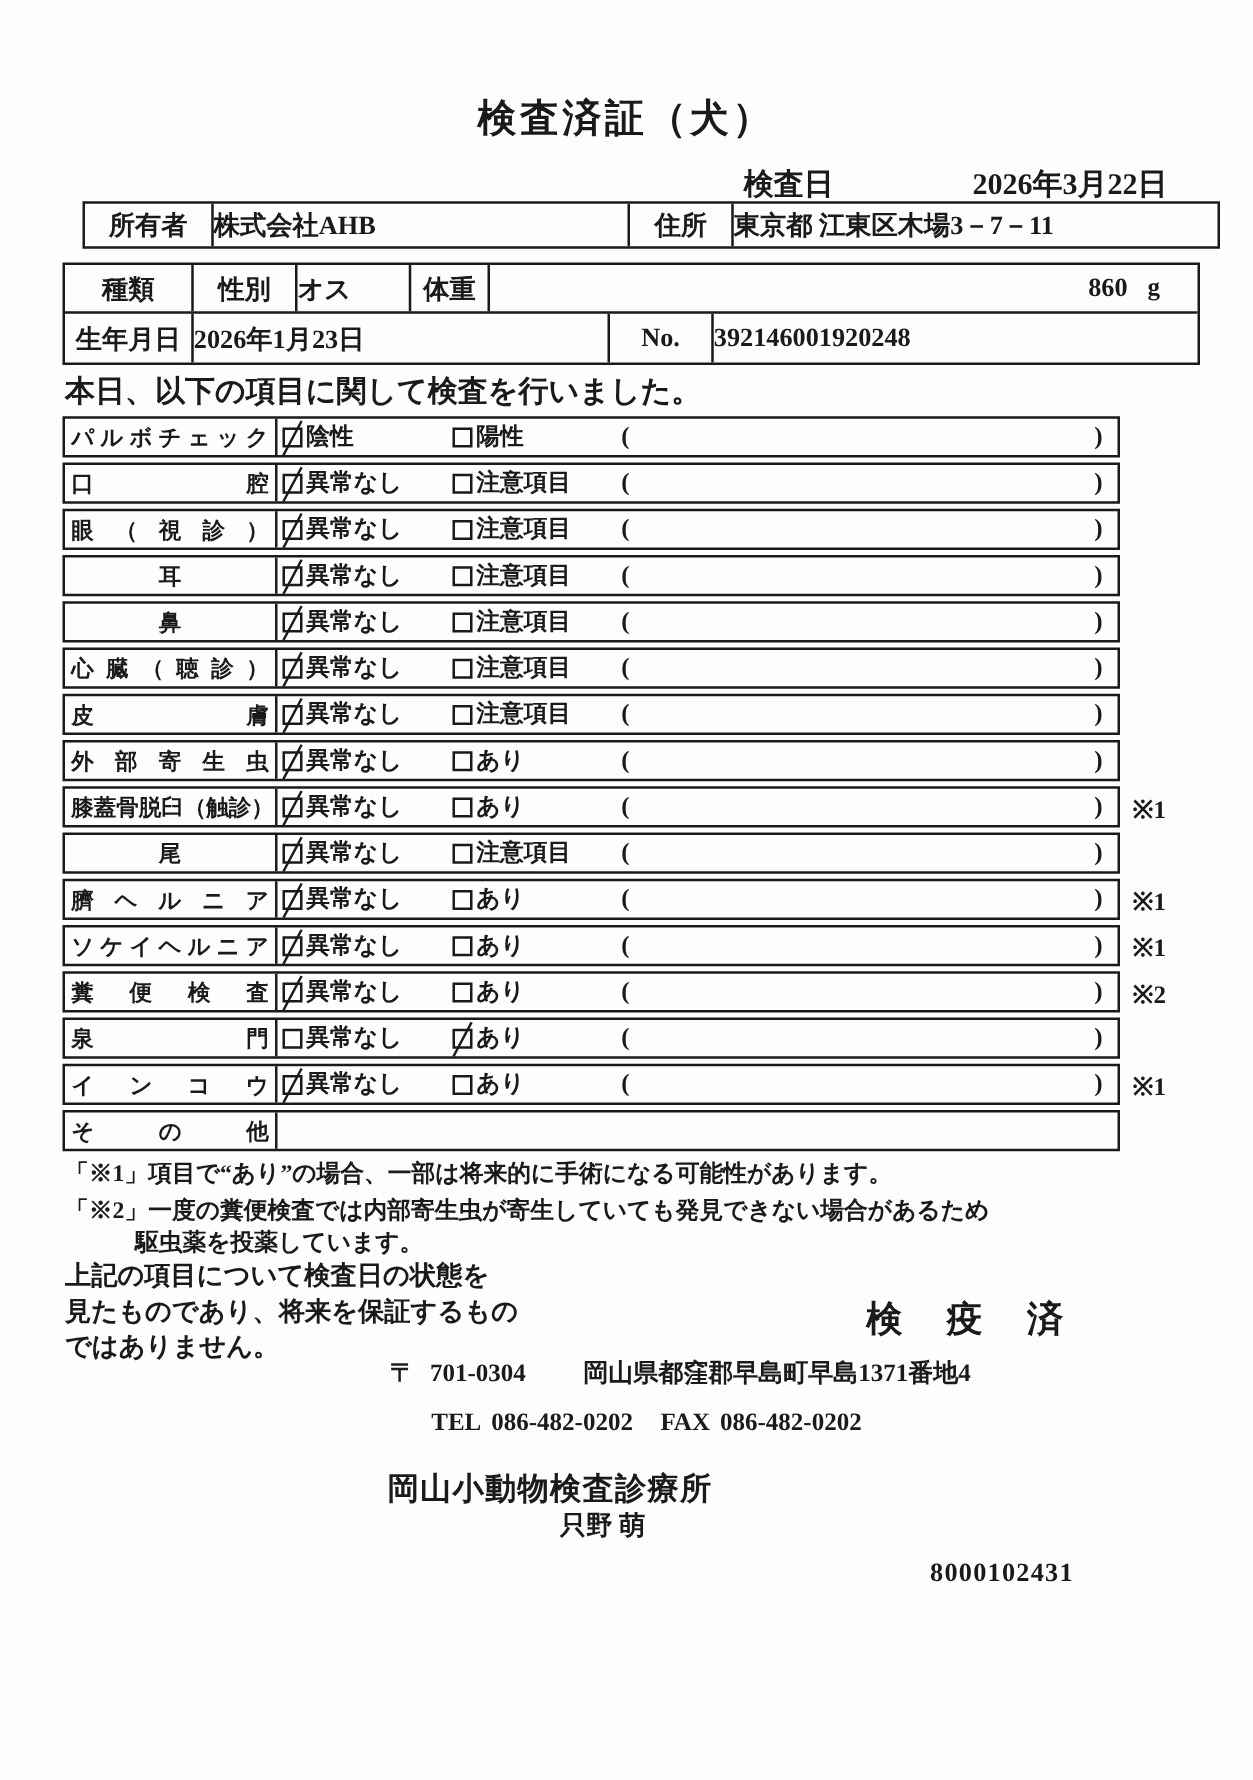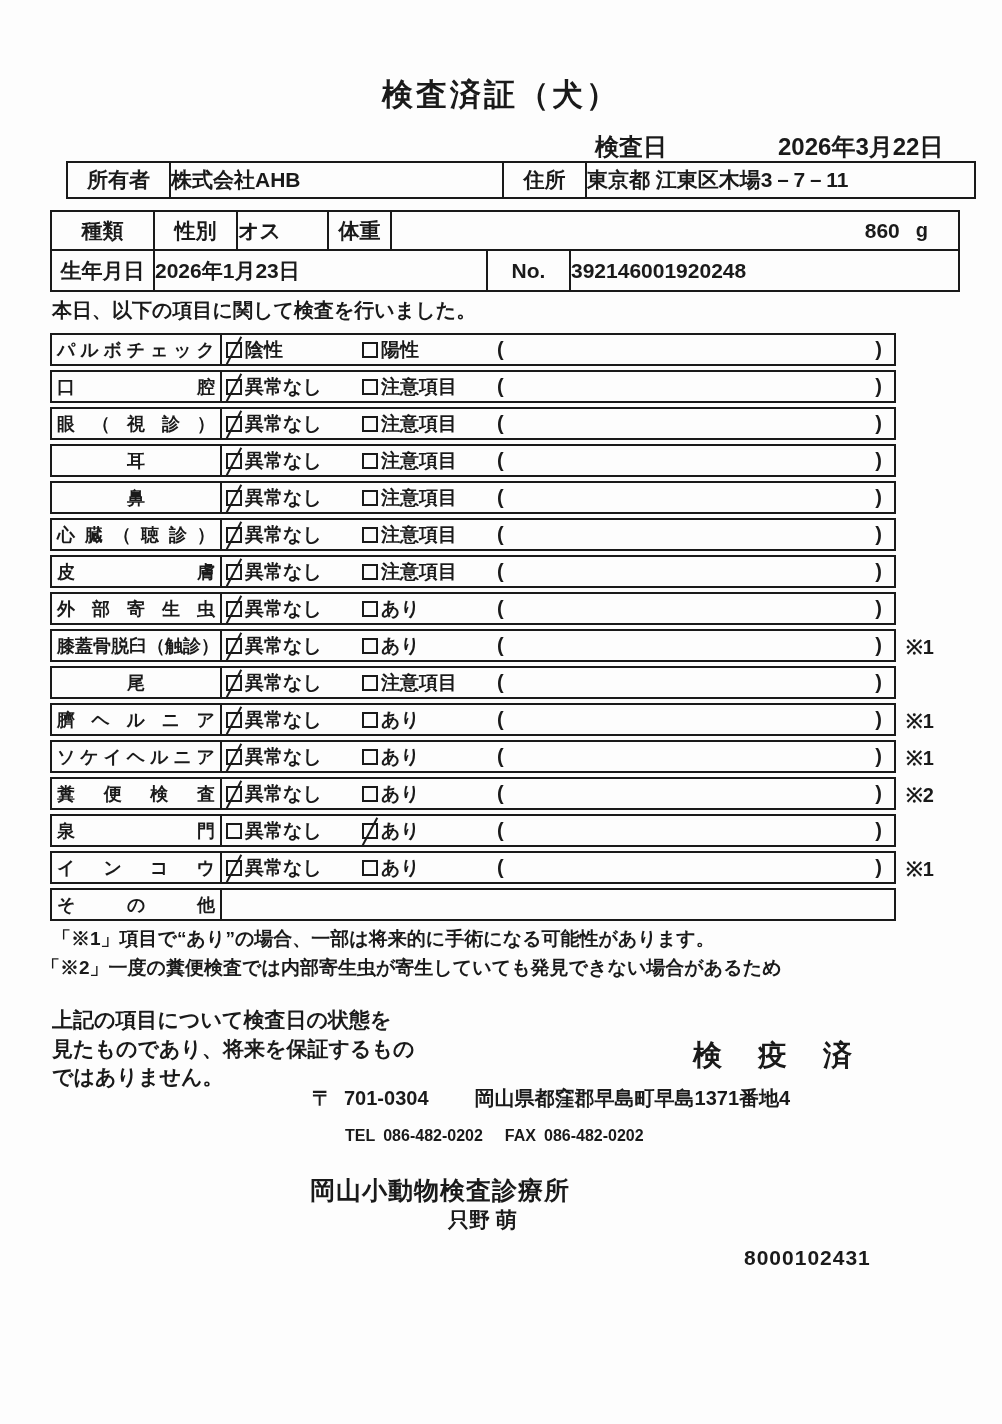--- a/index.html
+++ b/index.html
@@ -1,20 +1,20 @@
 <!DOCTYPE html>
 <html><head>
 <meta charset="utf-8">
 <style>
   * { margin:0; padding:0; box-sizing:border-box; }
   body { background:#ffffff; }
   .page {
     position:relative; width:1002px; height:1424px;
     background:#fdfdfd; color:#1a1a1a;
-    font-family:Liberation Sans, sans-serif;
+    font-family:Liberation Serif, serif;
     overflow:hidden;
   }
   .abs { position:absolute; }
 
   .title { top:74px; left:0; width:100%; text-align:center; font-size:31px; font-weight:700; letter-spacing:3px; }
   .insp-label { top:131px; left:562px; font-size:24px; font-weight:600;margin-left:33px; }
   .insp-date  { top:131px; left:778px; font-size:24px; font-weight:600; }
 
   
   .tableA { top:161px; left:66px; width:910px; height:38px; display:flex; border:2px solid #1a1a1a; }
@@ -23,51 +23,51 @@
   .tb-row.first { border-bottom:2px solid #1a1a1a; }
   .hcell { display:flex; align-items:center; font-size:21px; font-weight:600; height:100%; }
   .hcell.lab { justify-content:center; border-right:2px solid #1a1a1a; }
   .hcell.val { justify-content:flex-start; padding-left:0;text-align:right; }
   .w103{width:103px;} .w333{width:333px; border-right:2px solid #1a1a1a;}
   .w83{width:83px;} .w91{width:91px; border-right:2px solid #1a1a1a;}
   .w63{width:63px;} .grow{flex:1;}
   .weight-val { flex:1; display:flex; align-items:center; justify-content:flex-end; padding-right:30px; font-size:21px; font-weight:600;margin-left:39px; }
   .weight-unit { margin-left:16px; font-size:20px; }
 
-  .intro { top:297px; left:52px; font-size:20px; font-weight:600; }
+  .intro { top:297px; left:52px; font-size:24px; font-weight:600; }
 
   
   .exam-table { top:333px; left:50px; width:846px; }
   .exam-row { position:relative; display:flex; width:846px; height:33px; border:2px solid #1a1a1a; margin-bottom:4px; background:#fdfdfd; }
   .exam-label { width:170px; border-right:2px solid #1a1a1a; padding:0 5px; display:flex; align-items:center; justify-content:space-between; font-size:18px; font-weight:600; overflow:hidden; }
   .exam-label.single { justify-content:center; }
   .exam-content { flex:1; position:relative; }
   .cb { position:absolute; top:7px; width:16px; height:16px; border:2px solid #1a1a1a; }
   .cb1 { left:4px; } .cb2 { left:140px; }
   .cb.checked::after { content:""; position:absolute; left:5px; top:-9px; width:2px; height:31px; background:#1a1a1a; transform:rotate(28deg); }
   .opt { position:absolute; top:0; line-height:29px; font-size:19px; font-weight:600; white-space:nowrap; }
   .opt1 { left:23px; } .opt2 { left:159px; }
   .paren { position:absolute; top:0; line-height:29px; font-size:20px; font-weight:600; }
   .paren.open { left:275px; } .paren.close { right:12px; }
   .mark { position:absolute; left:854px; top:2px; font-size:20px; font-weight:600; white-space:nowrap; }
 
   .note1 { top:926px; left:52px; font-size:19px; font-weight:600; }
-  .note2 { top:955px; left:41px; font-size:19px; font-weight:600; }
+  .note2 { top:955px; left:52px; font-size:19px; font-weight:600; }
   .note2b{ top:981px; left:108px; font-size:19px; font-weight:600; }
 
   .disc1 { top:1006px; left:52px; font-size:21px; font-weight:700; }
   .disc2 { top:1035px; left:52px; font-size:21px; font-weight:700; }
   .disc3 { top:1063px; left:52px; font-size:21px; font-weight:700; }
 
   .stamp { top:1036px; left:693px; font-size:29px; font-weight:600; letter-spacing:14px; white-space:nowrap; }
 
   .postal { top:1085px; left:312px; font-size:20px; font-weight:600; white-space:nowrap; }
   .postal .code { margin-left:12px; }
   .postal .addr { margin-left:46px; }
-  .telline { top:1127px; left:345px; font-size:16px; font-weight:600; white-space:nowrap; }
+  .telline { top:1127px; left:345px; font-size:20px; font-weight:600; white-space:nowrap; }
   .telline .gap { margin-left:22px; }
   .telline .num { margin-left:8px; }
   .clinic { top:1174px; left:310px; font-size:25px; font-weight:600; letter-spacing:1px; }
   .examiner { top:1206px; left:448px; font-size:21px; font-weight:600; }
   .serial { top:1246px; left:744px; font-size:21px; font-weight:600; letter-spacing:1px; }
 </style>
 </head>
 <body>
 
 <div class="page">
@@ -383,20 +383,21 @@
           <span>の</span>
           <span>他</span>
         </div>
       <div class="exam-content"></div>
       <span class="mark"></span>
     </div>
   </div>
 
   <div class="abs note1">「※1」項目で“あり”の場合、一部は将来的に手術になる可能性があります。</div>
   <div class="abs note2">「※2」一度の糞便検査では内部寄生虫が寄生していても発見できない場合があるため</div>
+  <div class="abs note2b">駆虫薬を投薬しています。</div>
 
   <div class="abs disc1">上記の項目について検査日の状態を</div>
   <div class="abs disc2">見たものであり、将来を保証するもの</div>
   <div class="abs disc3">ではありません。</div>
 
   <div class="abs stamp">検 疫 済</div>
 
   <div class="abs postal">
     <span>〒</span><span class="code">701-0304</span><span class="addr">岡山県都窪郡早島町早島1371番地4</span>
   </div>

